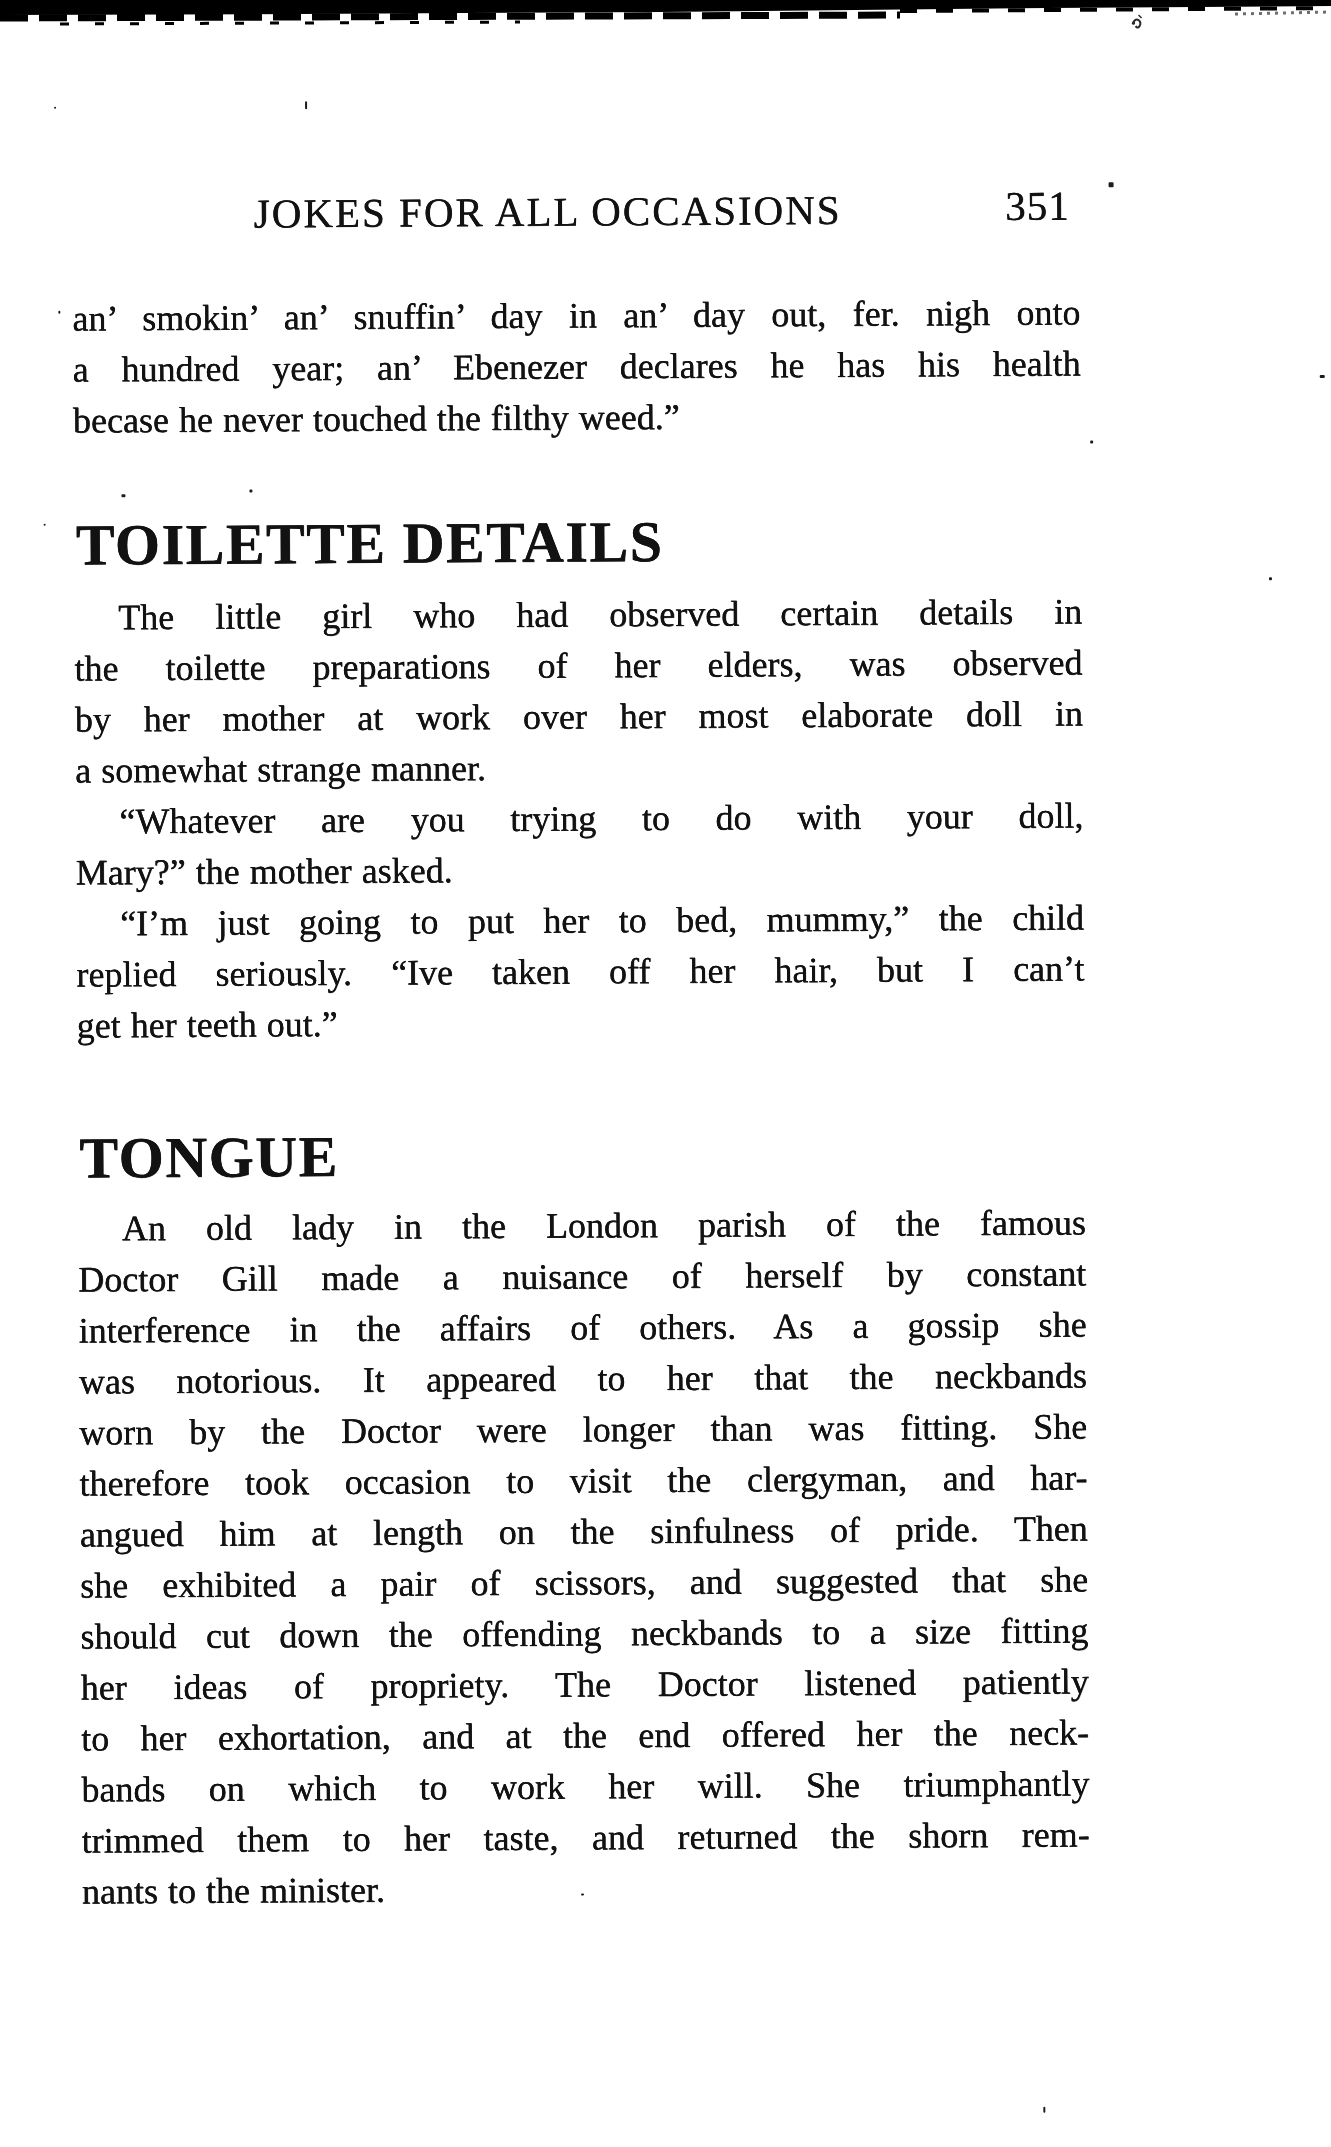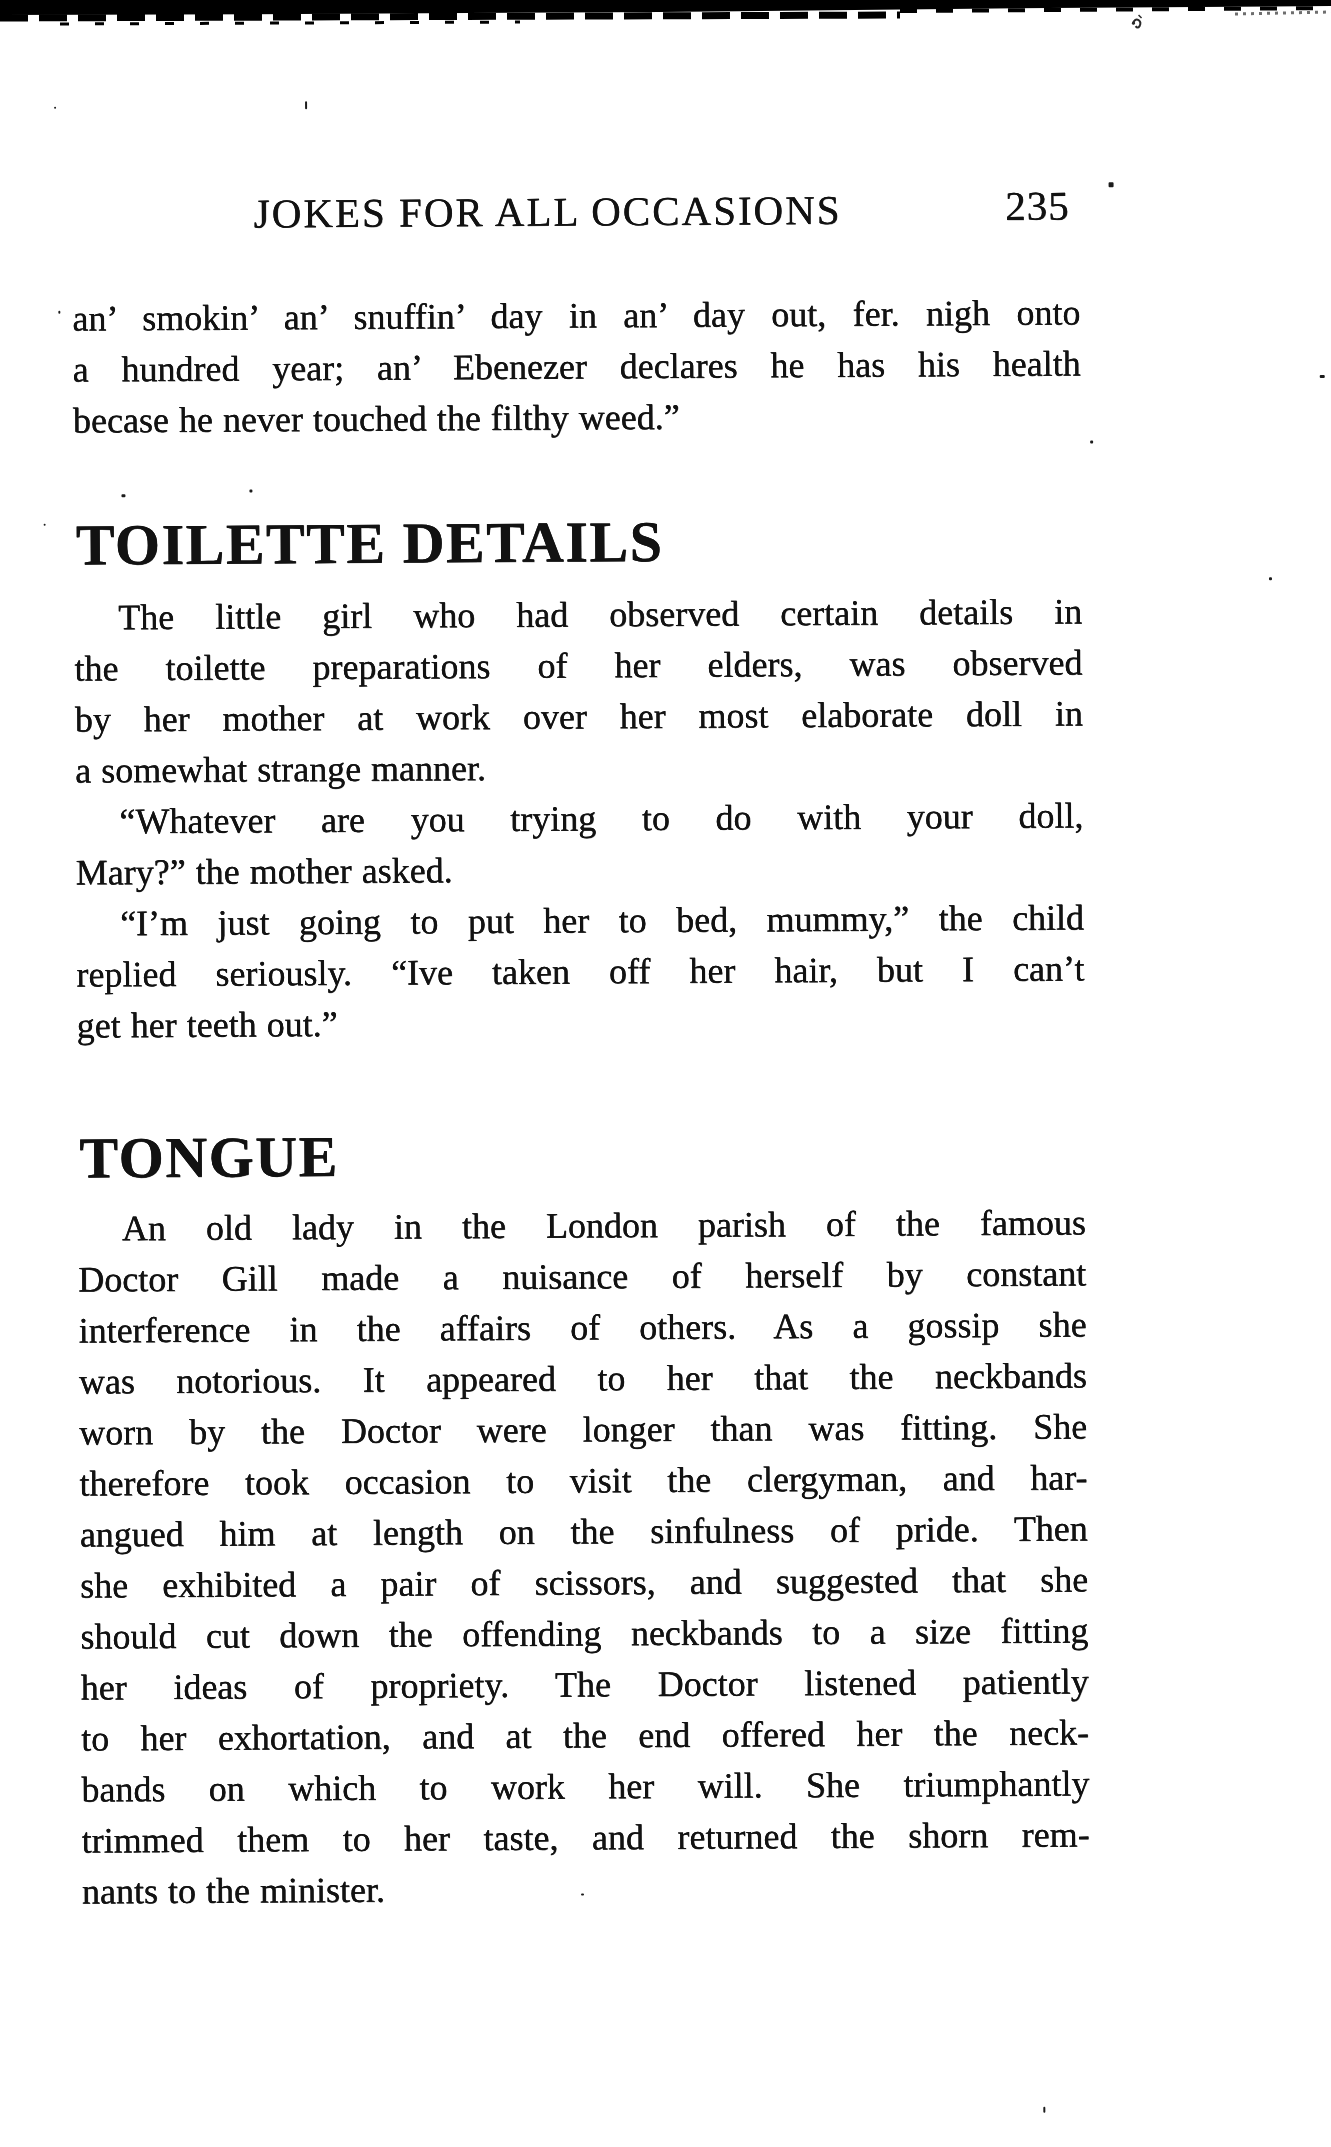--- a/index.html
+++ b/index.html
@@ -63,21 +63,21 @@
     <line x1="60" y1="24" x2="520" y2="22" stroke="#000" stroke-width="3" stroke-dasharray="9 26"></line>
     <line x1="900" y1="11" x2="1331" y2="8" stroke="#000" stroke-width="4" stroke-dasharray="17 19"></line>
     <line x1="1235" y1="14" x2="1331" y2="12" stroke="#6e6e6e" stroke-width="3" stroke-dasharray="3 5"></line>
   </svg>
 </div>
 
 <div class="sheet">
 
   <div class="page-header">
     <div class="running-title">JOKES FOR ALL OCCASIONS</div>
-    <div class="page-number">235</div>
+    <div class="page-number">351</div>
   </div>
 
   <div class="para p-intro">
       <div class="line">an’ smokin’ an’ snuffin’ day in an’ day out, fer. nigh onto</div>
       <div class="line">a hundred year; an’ Ebenezer declares he has his health</div>
       <div class="line line-last">becase he never touched the filthy weed.”</div>
     </div>
 
   <div class="section-heading h-toilette">TOILETTE DETAILS</div>
   <div class="para p-toilette">

